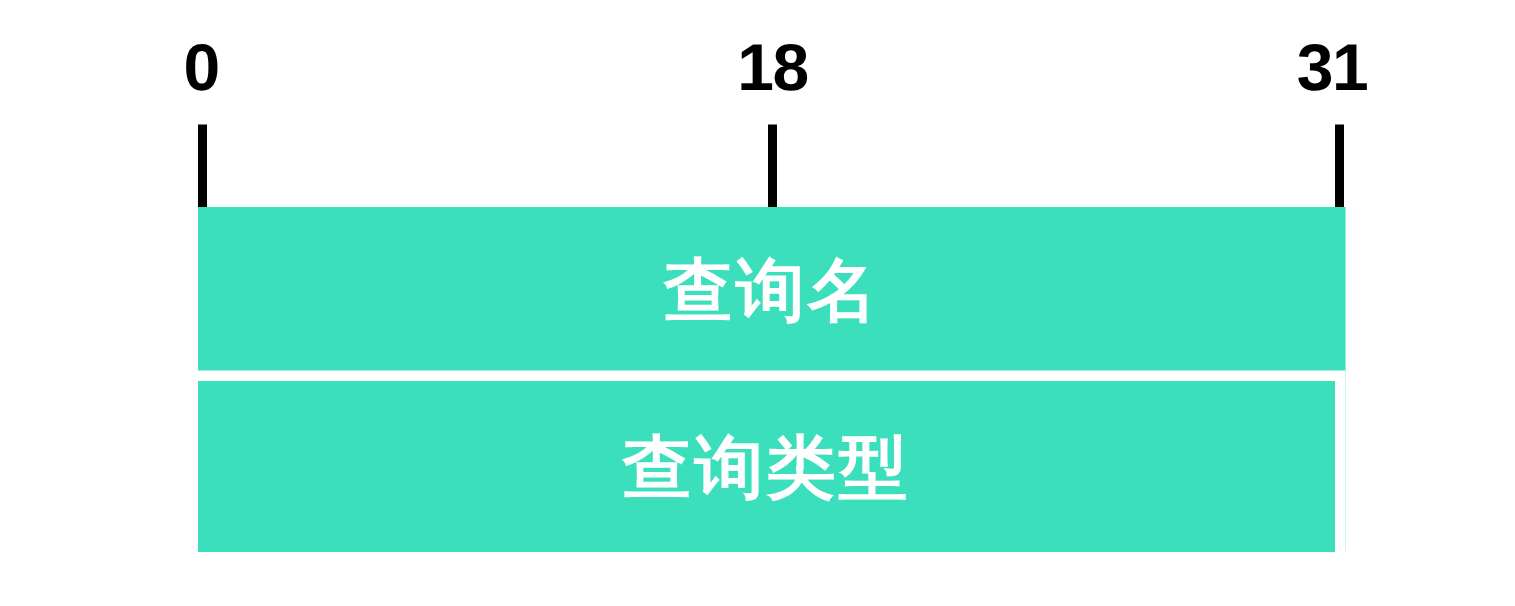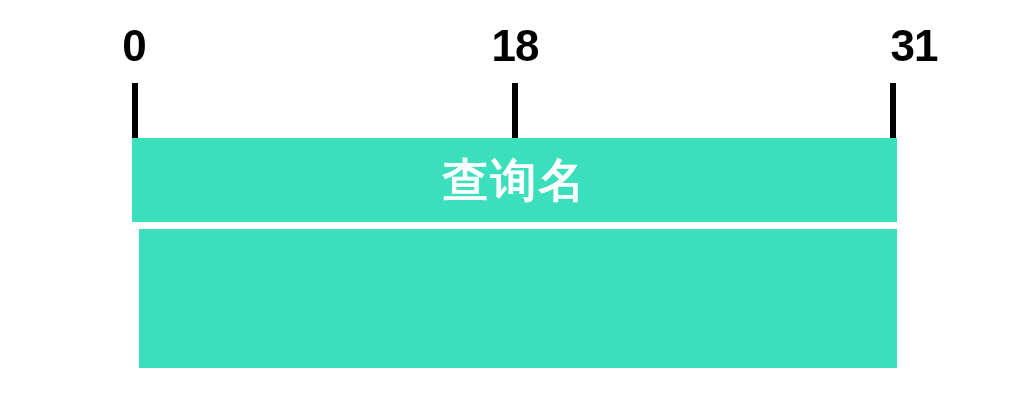--- a/index.html
+++ b/index.html
@@ -26,21 +26,21 @@
     top: 24px;
     transform: translateX(-50%);
     font-size: 44px;
     font-weight: 700;
     color: var(--label);
     line-height: 1;
     letter-spacing: -1px;
   }
   .bit-label.b0  { left: 134px; }
   .bit-label.b15 { left: 515px; }
-  .bit-label.b31 { left: 888px; margin-left: 26px; }
+  .bit-label.b31 { left: 888px; }
   
   .tick {
     position: absolute;
     top: 83px;
     width: 6px;
     height: 55px;
     background: var(--tick);
   }
   .tick.t0  { left: 132px; }
   .tick.t15 { left: 512px; }
@@ -54,21 +54,21 @@
     height: 230px;
     background: var(--box-fill);
     display: flex;
     flex-direction: column;
   }
   .field-row {
     display: flex;
     flex-direction: row;
     align-items: stretch;
   }
-  .row-1 { height: 84px; }
+  .row-1 { height: 109px; }
   .row-2 { flex: 1; }
   .h-divider {
     height: 7px;
     background: var(--divider);
   }
   .v-divider {
     width: 7px;
     background: var(--divider);
   }
   .field-cell {
@@ -98,17 +98,18 @@
 
   <div class="format-box">
 
     <div class="field-row row-1">
       <div class="field-cell">查询名</div>
     </div>
 
     <div class="h-divider"></div>
 
     <div class="field-row row-2">
+      <div class="field-cell">查询类型</div>
       <div class="v-divider"></div>
     </div>
 
   </div>
 </div>
 
 </body></html>

